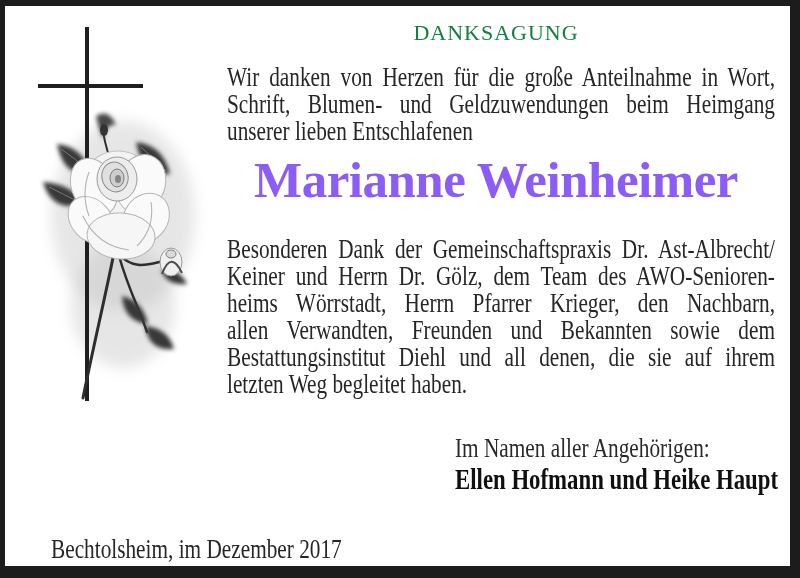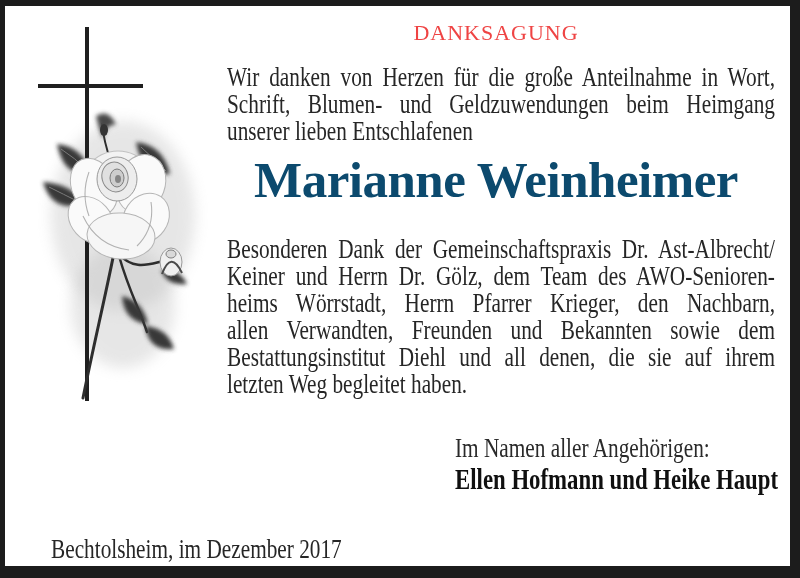--- a/index.html
+++ b/index.html
@@ -19,26 +19,26 @@
   .abs { position: absolute; }
   
   .condensed { transform: scaleX(0.76); transform-origin: 0 0; }
   .w-col { width: 721px; }
   .body-text { font-size: 28px; line-height: 27px; color: #262626; }
   .jline { text-align: justify; text-align-last: justify; }
   .pline { text-align: left; }
   .title {
     left: 217px; top: 16px; width: 548px;
     font-size: 22px; line-height: 1; letter-spacing: 1px;
-    text-align: center; color: #ef4444;
+    text-align: center; color: #15803d;
   }
   .deceased {
     left: 217px; top: 149px; width: 548px;
     font-size: 51px; line-height: 1; font-weight: bold;
-    text-align: center; color: #0c4a6e;
+    text-align: center; color: #8b5cf6;
     letter-spacing: -0.5px;
   }
   .closing1 { font-size: 28px; line-height: 27px; color: #2a2a2a; }
   .closing2 { font-size: 30px; line-height: 29px; font-weight: bold; color: #101010; margin-top: 3px; }
   .place-date { font-size: 28px; line-height: 27px; color: #262626; }
   svg { display: block; }
 </style>
 </head>
 <body>
 

